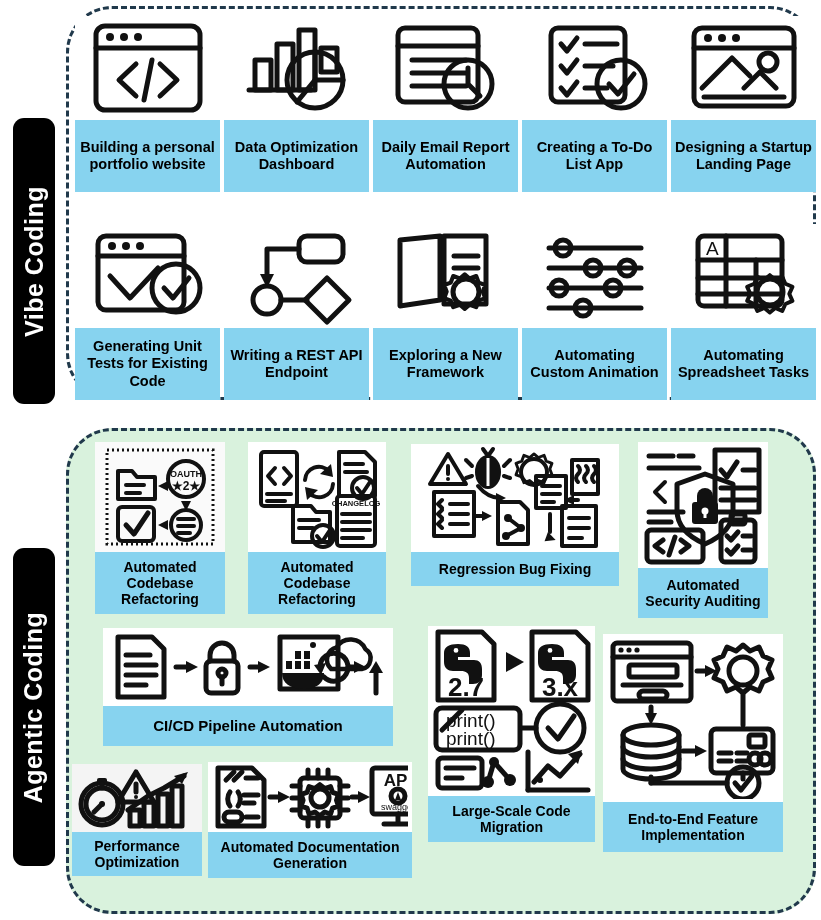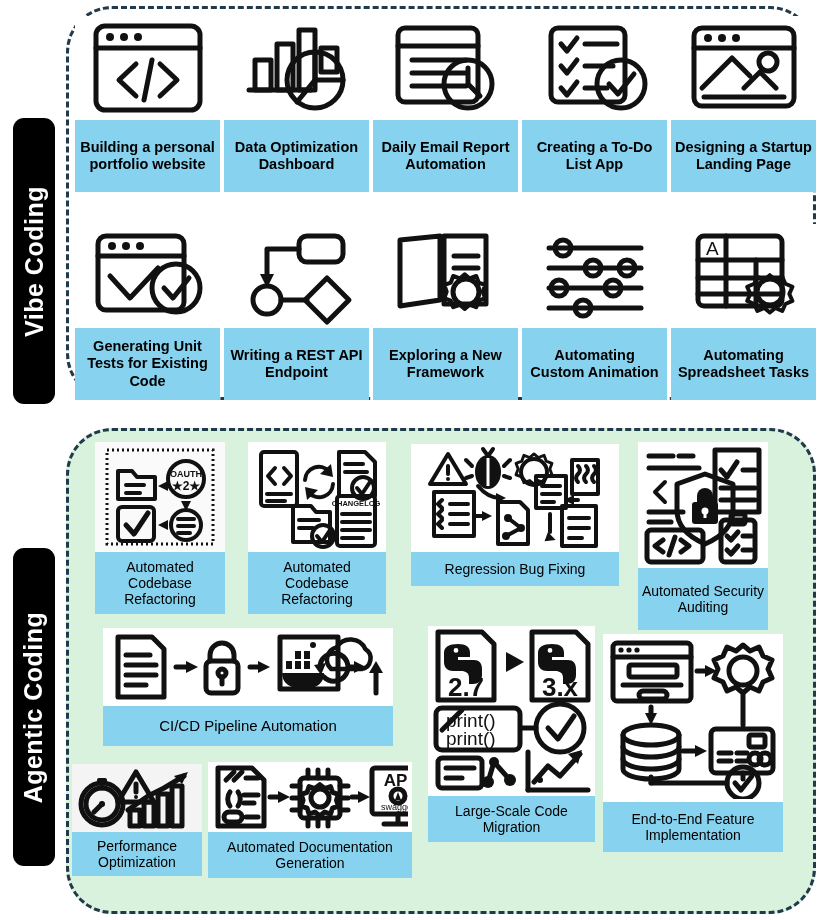--- a/index.html
+++ b/index.html
@@ -93,40 +93,40 @@
   #vibe-row1 .label, #vibe-row2 .label { height: 72px; font-size: 14.5px; }
 
   
   .acard { position: absolute; }
   .acard .art {
     background: #ffffff;
     display: flex; align-items: center; justify-content: center;
   }
   .acard .label {
     background: #87d3ef; color: #000;
-    font-weight: normal; text-align: center;
+    font-weight: bold; text-align: center;
     display: flex; align-items: center; justify-content: center;
     line-height: 1.16; font-size: 14px; padding: 4px 3px;
   }
 
   #ac-refactor1 { left: 95px; top: 442px; width: 130px; }
   #ac-refactor1 .art { height: 110px; background:#fafafa; }
   #ac-refactor1 .label { height: 62px; }
 
   #ac-refactor2 { left: 248px; top: 442px; width: 138px; }
   #ac-refactor2 .art { height: 110px; }
   #ac-refactor2 .label { height: 62px; }
 
   #ac-regression { left: 411px; top: 444px; width: 208px; }
   #ac-regression .art { height: 108px; }
   #ac-regression .label { height: 34px; }
 
   #ac-security { left: 638px; top: 442px; width: 130px; }
   #ac-security .art { height: 126px; }
-  #ac-security .label { height: 62px; }
+  #ac-security .label { height: 50px; }
 
   #ac-cicd { left: 95px; top: 628px; width: 290px; margin-left: 8px; }
   #ac-cicd .art { height: 78px; }
   #ac-cicd .label { height: 40px; font-size: 15px; }
 
   #ac-migration { left: 428px; top: 626px; width: 167px; }
   #ac-migration .art { height: 170px; }
   #ac-migration .label { height: 46px; }
 
   #ac-e2e { left: 603px; top: 634px; width: 180px; }

